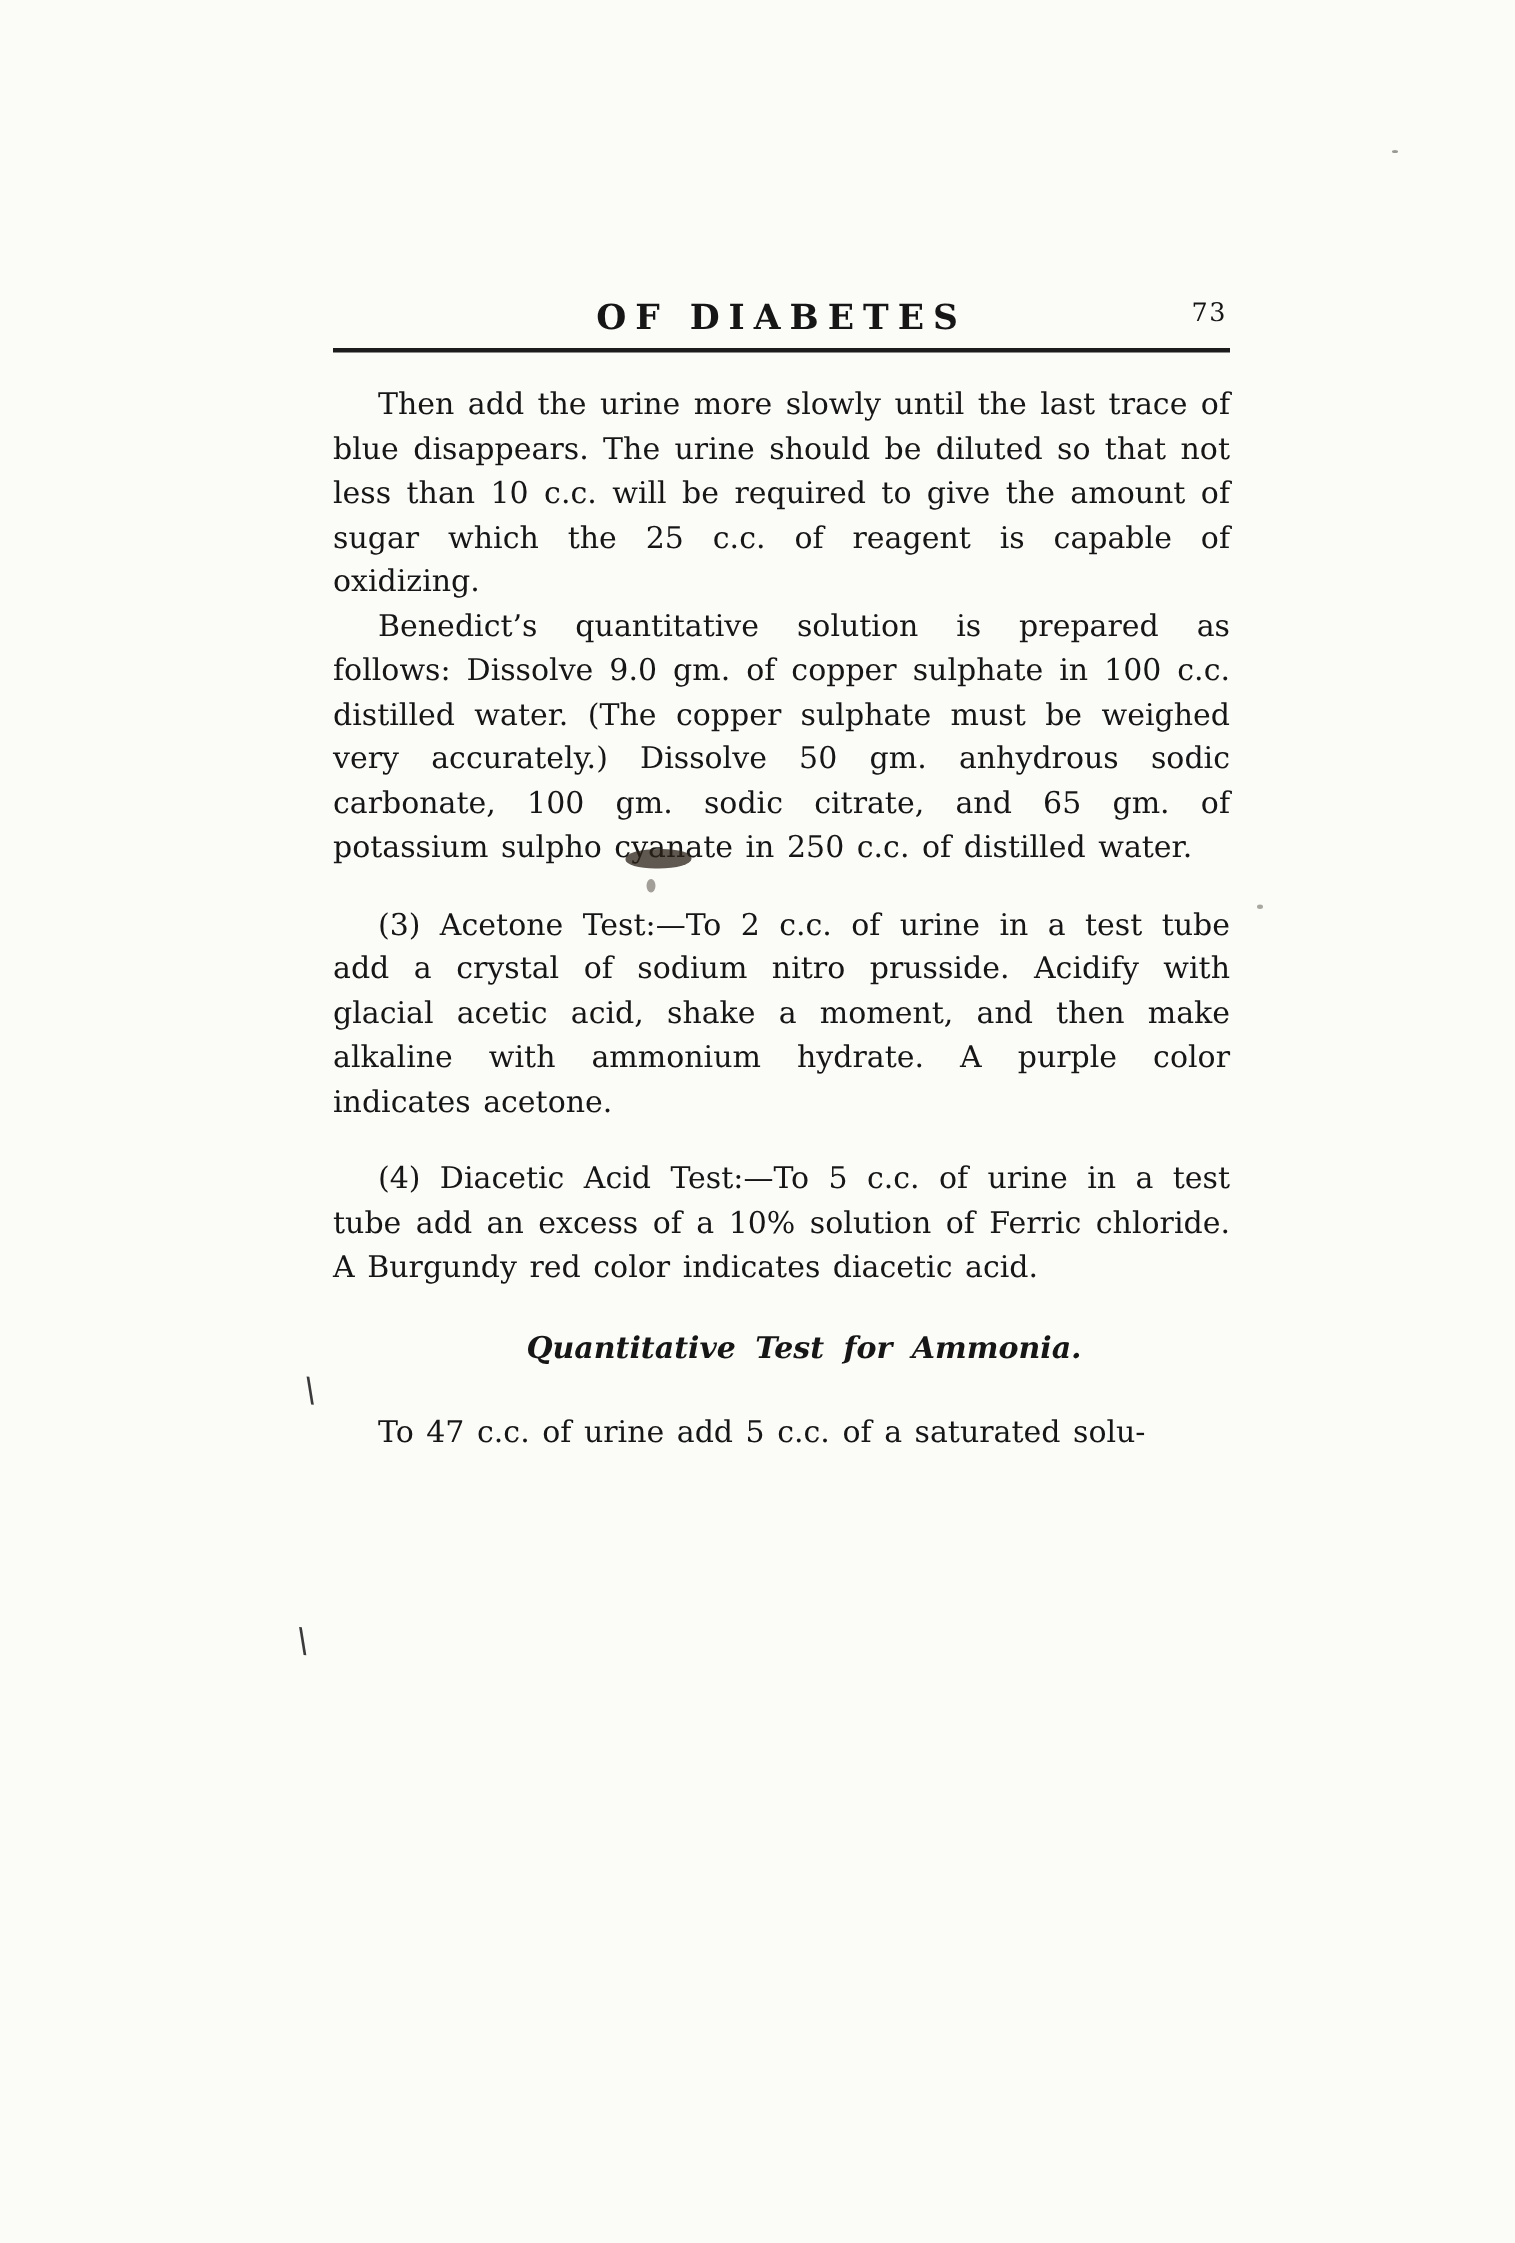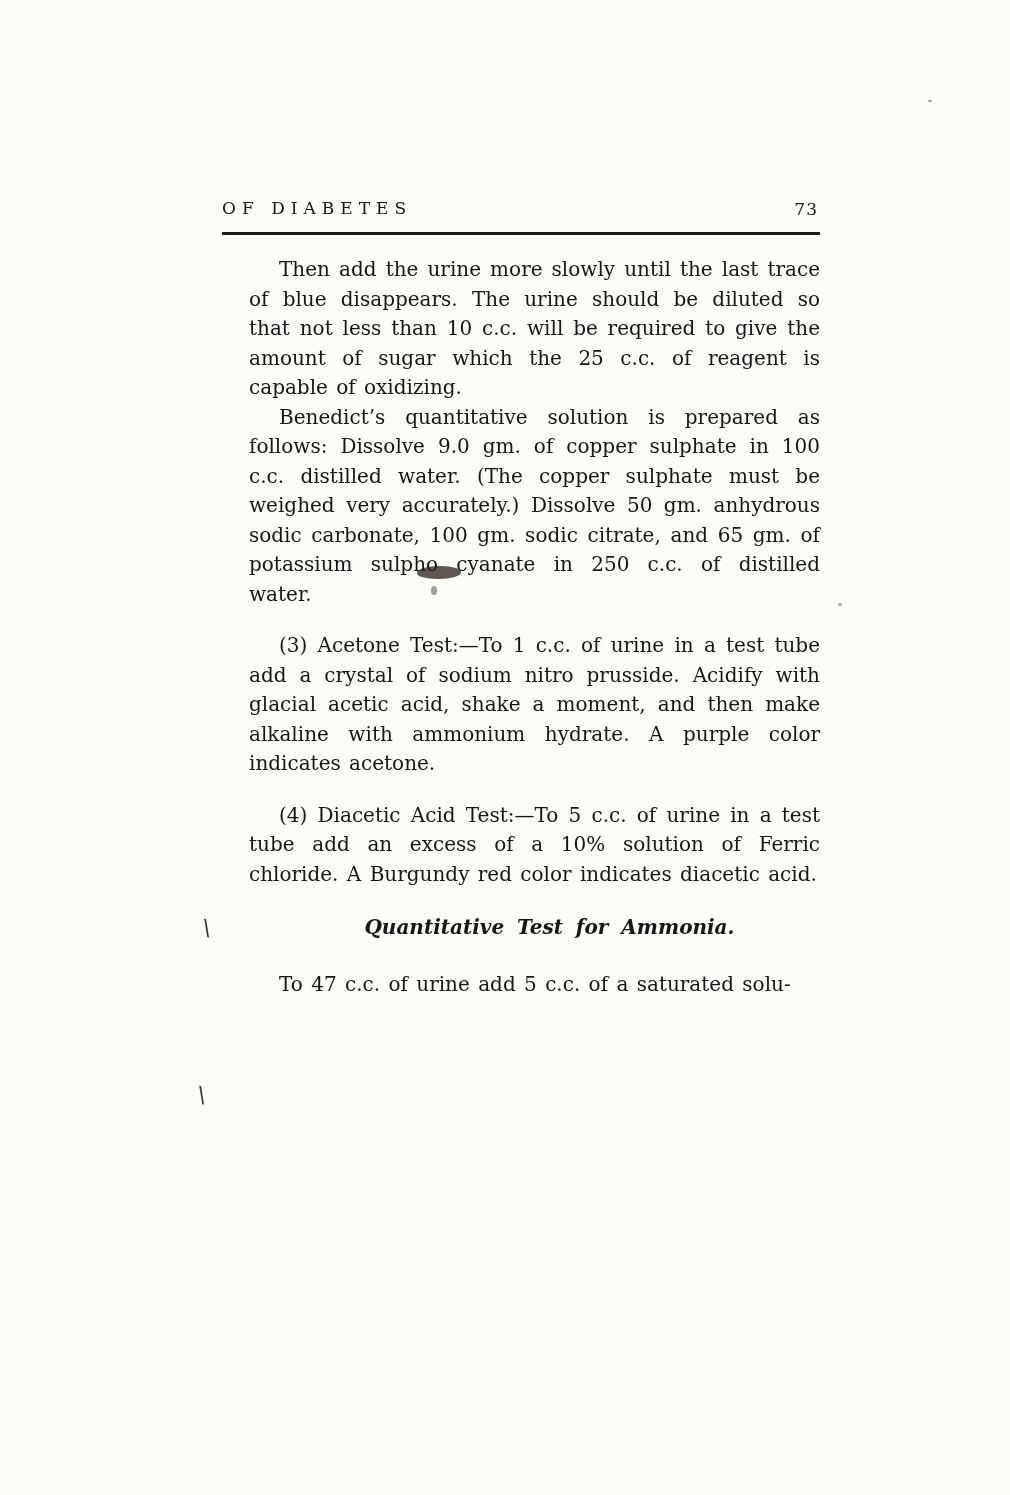--- a/index.html
+++ b/index.html
@@ -26,43 +26,43 @@
     left: 222px;
     top: 198px;
     width: 598px;
   }
   .header {
     position: relative;
     height: 30px;
   }
   .running-title {
     display: block;
-    font-size: 17px;
+    text-align: center;
+    font-size: 23px;
     letter-spacing: 6px;
-    font-weight: 400;
+    font-weight: 700;
   }
   .page-number {
     position: absolute;
     right: 2px;
     top: 1px;
     font-size: 17px;
     letter-spacing: 1px;
   }
   .header-rule {
     height: 3px;
     background: #1c1c1c;
     margin-top: 4px;
     margin-bottom: 0;
   }
   .body-text {
     margin-top: 20px;
     font-size: 20px;
     line-height: 29.5px;
     text-align: justify;
-    margin-left: 27px;
   }
   .para {
     margin: 0;
     text-indent: 30px;
     word-spacing: 2px;
   }
   .para.spaced {
     margin-top: 22px;
   }
   .section-heading {
@@ -135,21 +135,21 @@
     <div class="header">
       <span class="running-title">OF DIABETES</span>
       <span class="page-number">73</span>
     </div>
 
     <div class="header-rule"></div>
 
     <div class="body-text">
       <p class="para">Then add the urine more slowly until the last trace of blue disappears. The urine should be diluted so that not less than 10 c.c. will be required to give the amount of sugar which the 25 c.c. of reagent is capable of oxidizing.</p>
       <p class="para">Benedict’s quantitative solution is prepared as follows: Dissolve 9.0 gm. of copper sulphate in 100 c.c. distilled water. (The copper sulphate must be weighed very accurately.) Dissolve 50 gm. anhydrous sodic carbonate, 100 gm. sodic citrate, and 65 gm. of potassium sulpho cyanate in 250 c.c. of distilled water.</p>
-      <p class="para spaced">(3) Acetone Test:—To 1 c.c. of urine in a test tube add a crystal of sodium nitro prusside. Acidify with glacial acetic acid, shake a moment, and then make alkaline with ammonium hydrate. A purple color indicates acetone.</p>
+      <p class="para spaced">(3) Acetone Test:—To 2 c.c. of urine in a test tube add a crystal of sodium nitro prusside. Acidify with glacial acetic acid, shake a moment, and then make alkaline with ammonium hydrate. A purple color indicates acetone.</p>
       <p class="para spaced">(4) Diacetic Acid Test:—To 5 c.c. of urine in a test tube add an excess of a 10% solution of Ferric chloride. A Burgundy red color indicates diacetic acid.</p>
       <p class="section-heading">Quantitative Test for Ammonia.</p>
       <p class="para closing">To 47 c.c. of urine add 5 c.c. of a saturated solu-</p>
     </div>
 
   </div>
 
   <span class="margin-mark mark-1">\</span>
   <span class="margin-mark mark-2">\</span>
 

